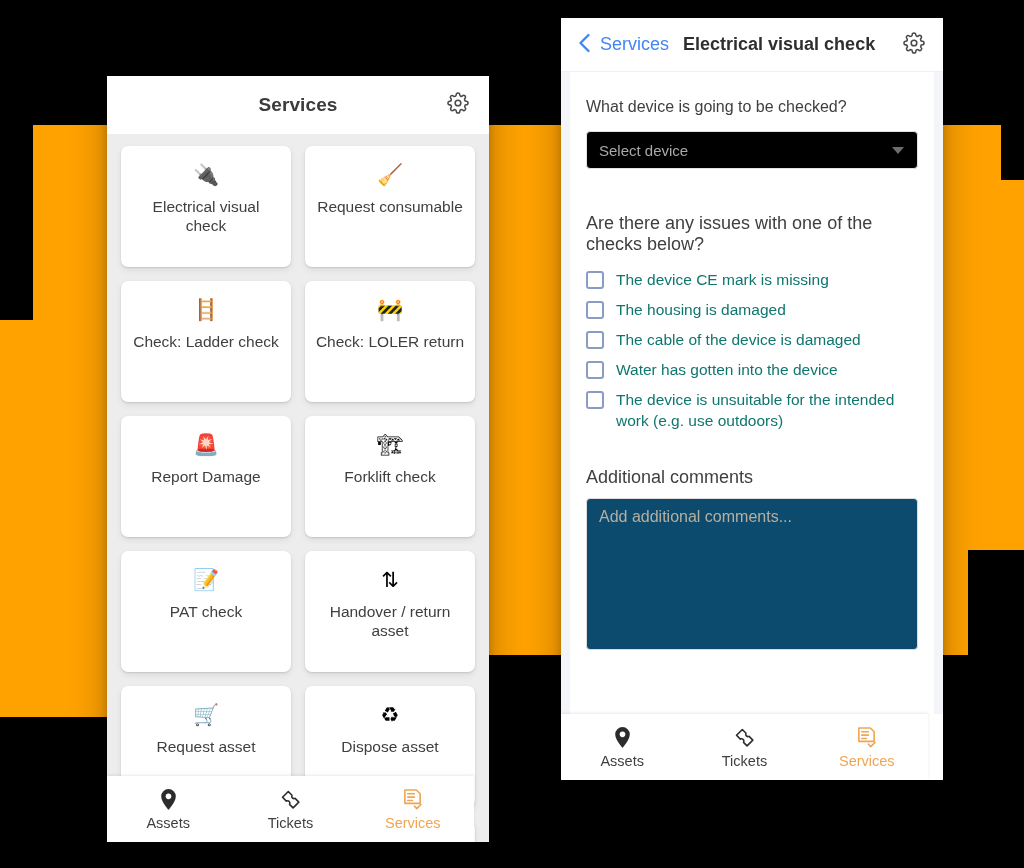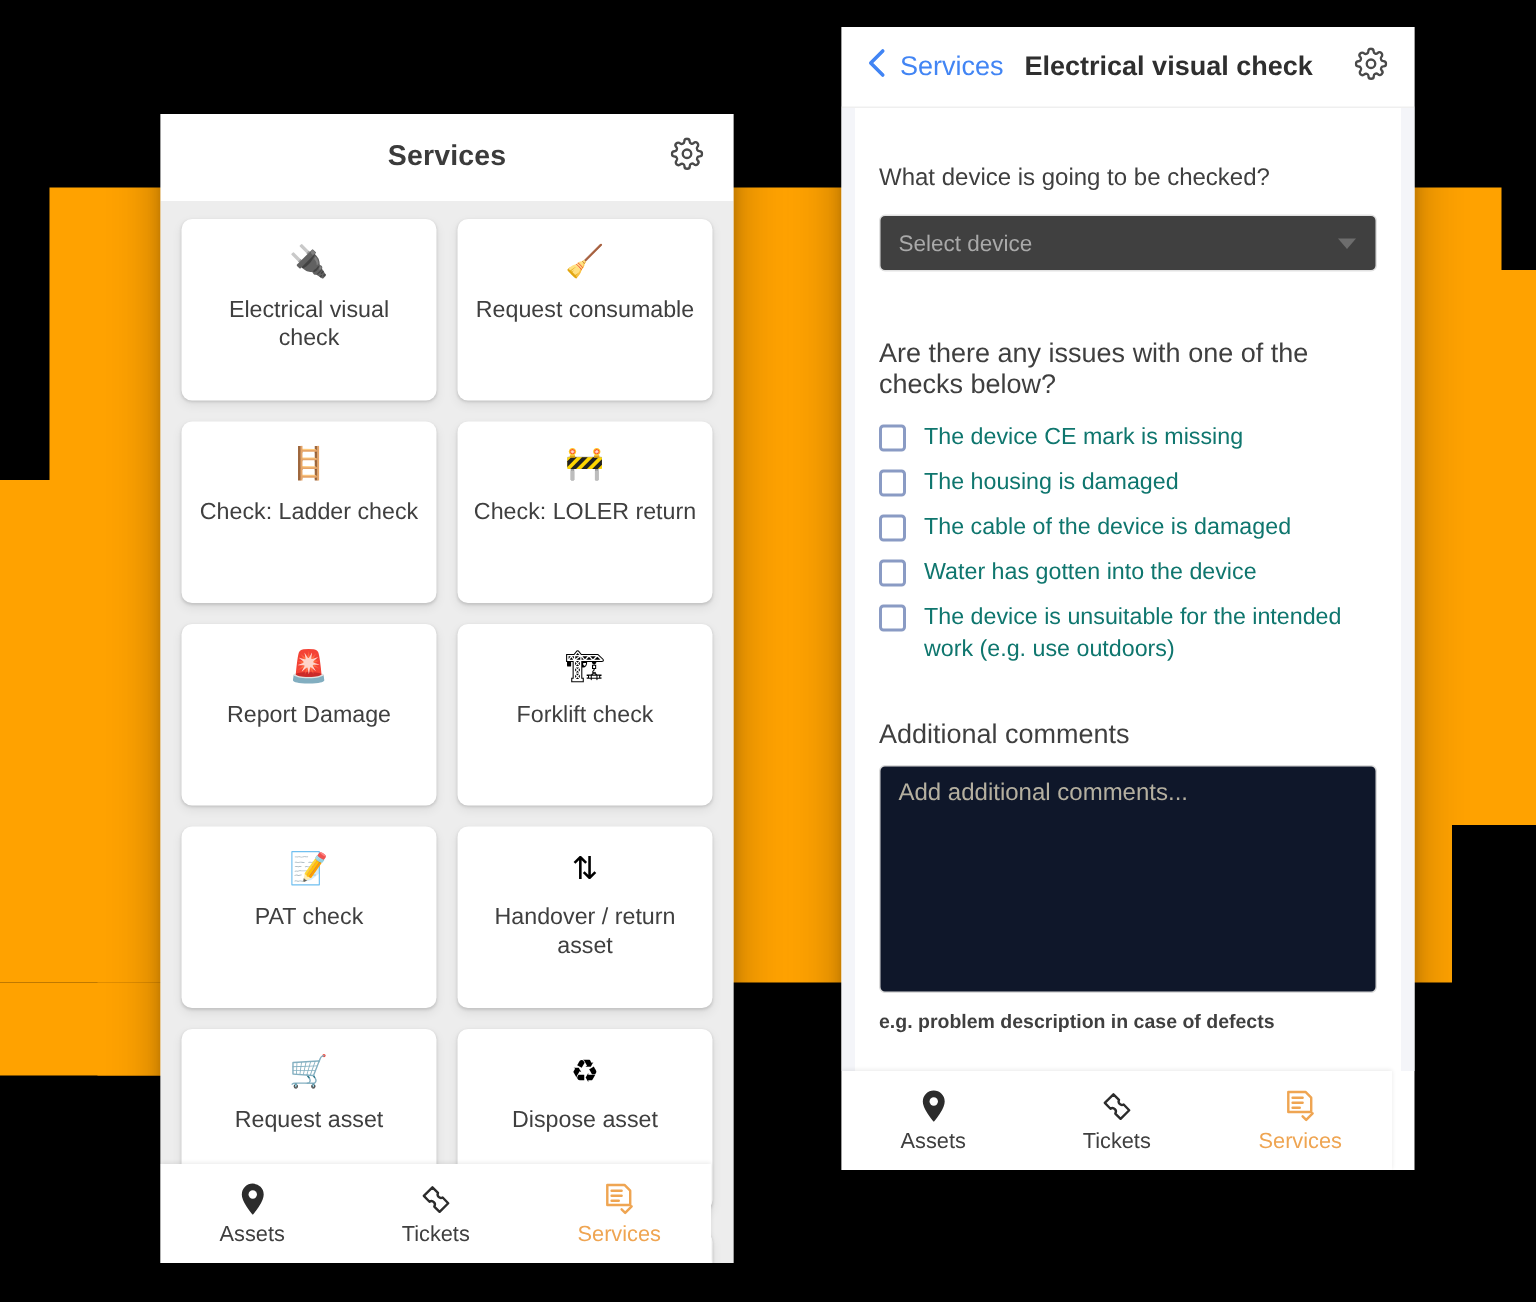--- a/index.html
+++ b/index.html
@@ -84,44 +84,44 @@
     font-size: 18px; font-weight: bold; color: #2f2f2f; margin-left: 14px;
   }
   .r-header .gear { position: absolute; right: 18px; top: 50%; transform: translateY(-50%); cursor:pointer; }
 
   
   .r-body {
     height: 642px; background: #ffffff;
     border-left: 9px solid #f4f5f9; border-right: 9px solid #f4f5f9;
     padding: 24px 16px 0 16px; overflow: hidden; position: relative;
   }
-  .q-label { font-size: 16px; color: #3f3f3f; line-height: 21px; margin-top: 12px; }
+  .q-label { font-size: 16px; color: #3f3f3f; line-height: 21px; }
   .select {
     margin-top: 14px; height: 38px; border: 1px solid #e2e2e2; border-radius: 4px;
-    background: #404040; display: flex; align-items: center; padding: 0 12px;
+    background: #000000; display: flex; align-items: center; padding: 0 12px;
     position: relative; cursor: pointer;
   }
   .select .ph { font-size: 15px; color: #a9a9a9; }
   .select .caret {
     position: absolute; right: 13px; width: 0; height: 0;
     border-left: 6px solid transparent; border-right: 6px solid transparent;
     border-top: 7px solid #6d6d6d;
   }
   .q2 { margin-top: 44px; font-size: 18px; color: #3f3f3f; line-height: 21px; }
   .checks { margin-top: 14px; }
   .chk-row { display: flex; align-items: flex-start; gap: 12px; margin-bottom: 9px; cursor: pointer; }
   .chk-box {
     width: 18px; height: 18px; min-width: 18px; margin-top: 2px;
     border: 2px solid #8a9bc4; border-radius: 3px; background: #fff;
   }
   .chk-txt { font-size: 15.5px; color: #0f766e; line-height: 21px; }
   .ac-label { margin-top: 36px; font-size: 18px; color: #3f3f3f; }
   .ta {
     margin-top: 10px; height: 152px; border: 1px solid #dcdcdc; border-radius: 4px;
-    background: #0f172a; padding: 9px 12px; cursor: text;
+    background: #0c4a6e; padding: 9px 12px; cursor: text;
   }
   .ta .ph { font-size: 16px; color: #b5b0a0; }
   .hint { margin-top: 11px; font-size: 13px; color: #3f3f3f; font-weight: bold; }
 </style>
 </head>
 <body>
 
 <div id="stage">
 
   <div class="orange" id="orange-a"></div>
@@ -282,21 +282,20 @@
             <span class="chk-txt">The device is unsuitable for the intended work (e.g. use outdoors)</span>
           </div>
         </div>
 
       <div class="ac-label">Additional comments</div>
 
       <div class="ta">
         <span class="ph">Add additional comments...</span>
       </div>
 
-      <div class="hint">e.g. problem description in case of defects</div>
     </div>
 
     <div class="nav" id="right-nav">
         <div class="item">
           <span class="ico">
             <svg width="21" height="23" viewBox="0 0 24 26" fill="none" stroke="#2c2c2c" stroke-width="1.9">
               <path d="M12 2C7.9 2 4.6 5.3 4.6 9.4c0 5.5 7.4 14 7.4 14s7.4-8.5 7.4-14C19.4 5.3 16.1 2 12 2z" fill="#2c2c2c"></path>
               <circle cx="12" cy="9.4" r="3.2" fill="#ffffff" stroke="none"></circle>
             </svg>
           </span>

